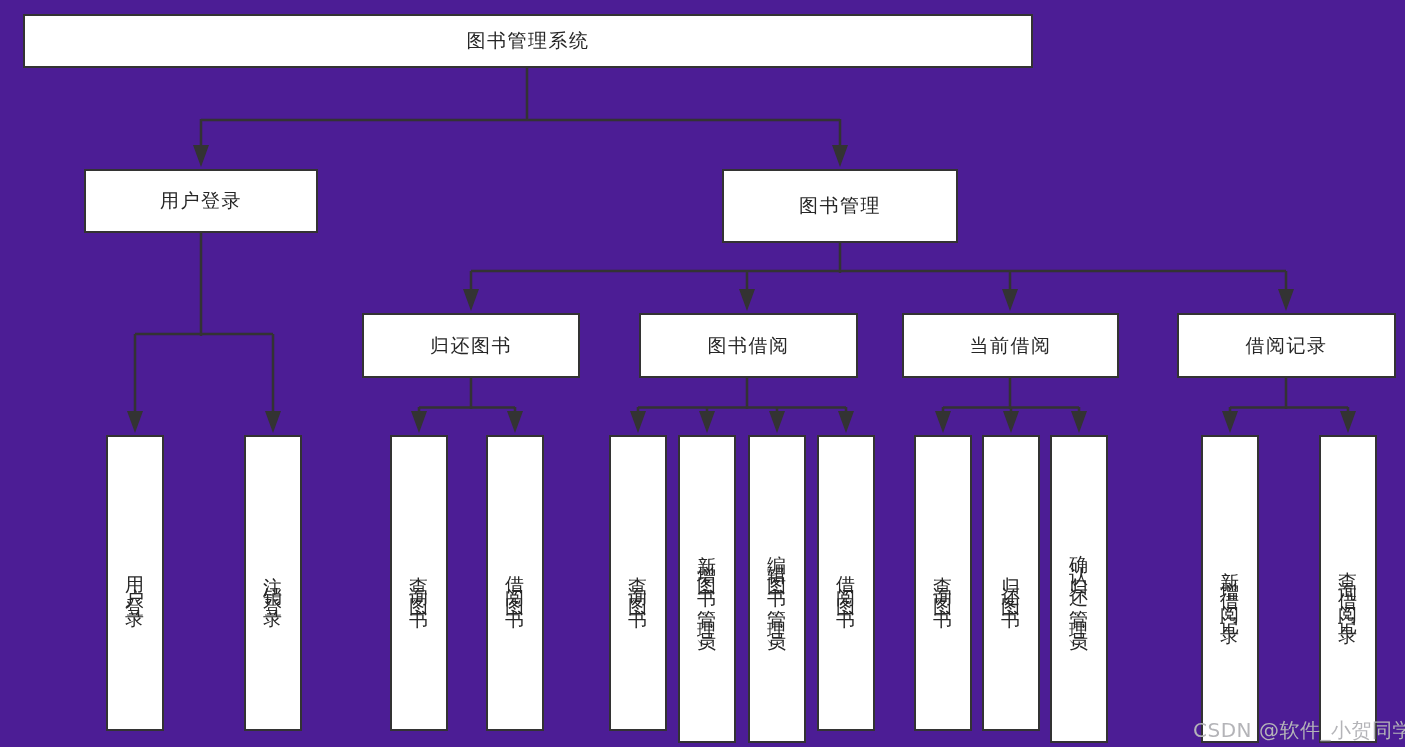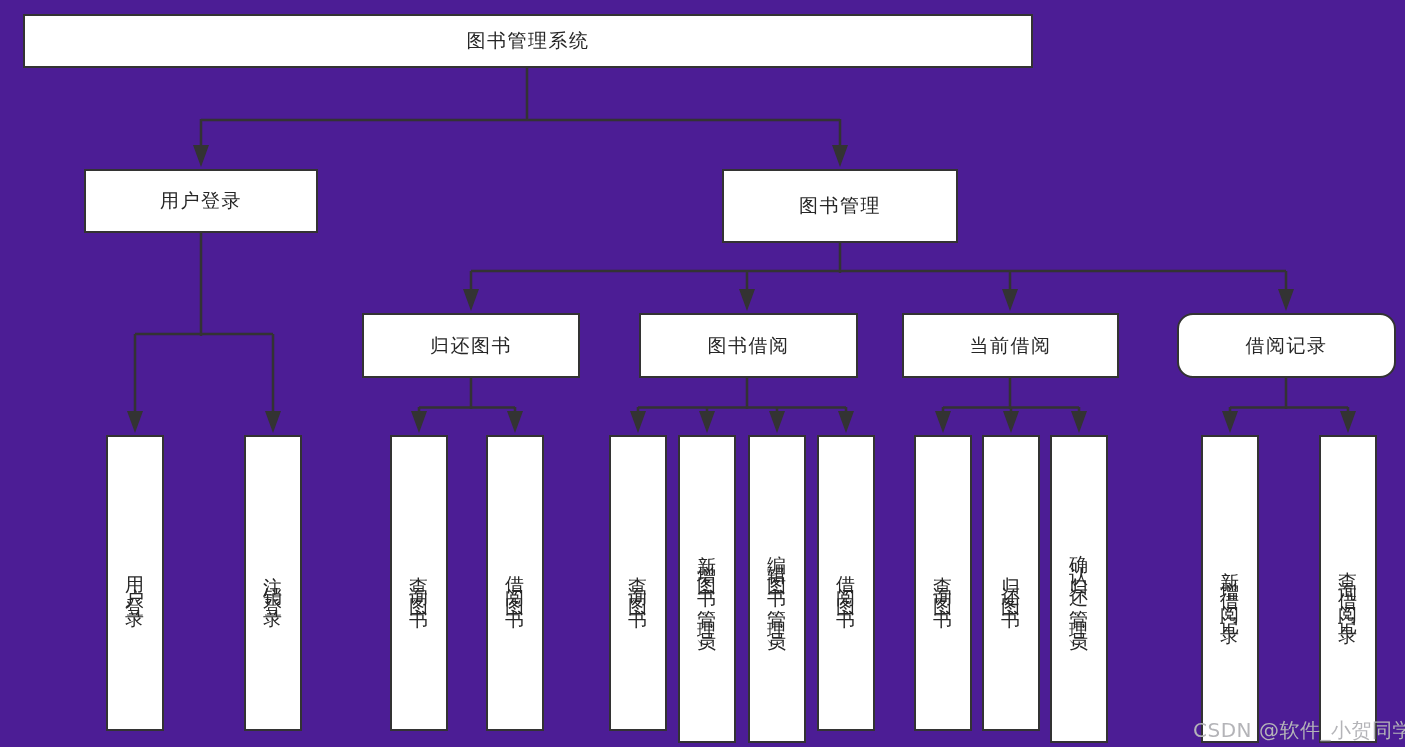--- a/index.html
+++ b/index.html
@@ -68,21 +68,21 @@
     letter-spacing: 0.5px;
     white-space: nowrap;
   }
   
   .n-root   { left: 23px;   top: 14px;  width: 1010px; height: 54px; }
   .n-login  { left: 84px;   top: 169px; width: 234px;  height: 64px; }
   .n-mgmt   { left: 722px;  top: 169px; width: 236px;  height: 74px; }
   .n-rec    { left: 362px;  top: 313px; width: 218px;  height: 65px; }
   .n-borrow { left: 639px;  top: 313px; width: 219px;  height: 65px; }
   .n-cur    { left: 902px;  top: 313px; width: 217px;  height: 65px; }
-  .n-recs   { left: 1177px; top: 313px; width: 219px;  height: 65px; border-radius: 16px; }
+  .n-recs   { left: 1177px; top: 313px; width: 219px;  height: 65px; }
   
   .v1  { left: 106px; }
   .v2  { left: 244px; }
   .v3  { left: 390px; }
   .v4  { left: 486px; }
   .v5  { left: 609px; }
   .v6  { left: 678px; }
   .v7  { left: 748px; }
   .v8  { left: 817px; }
   .v9  { left: 914px; }

